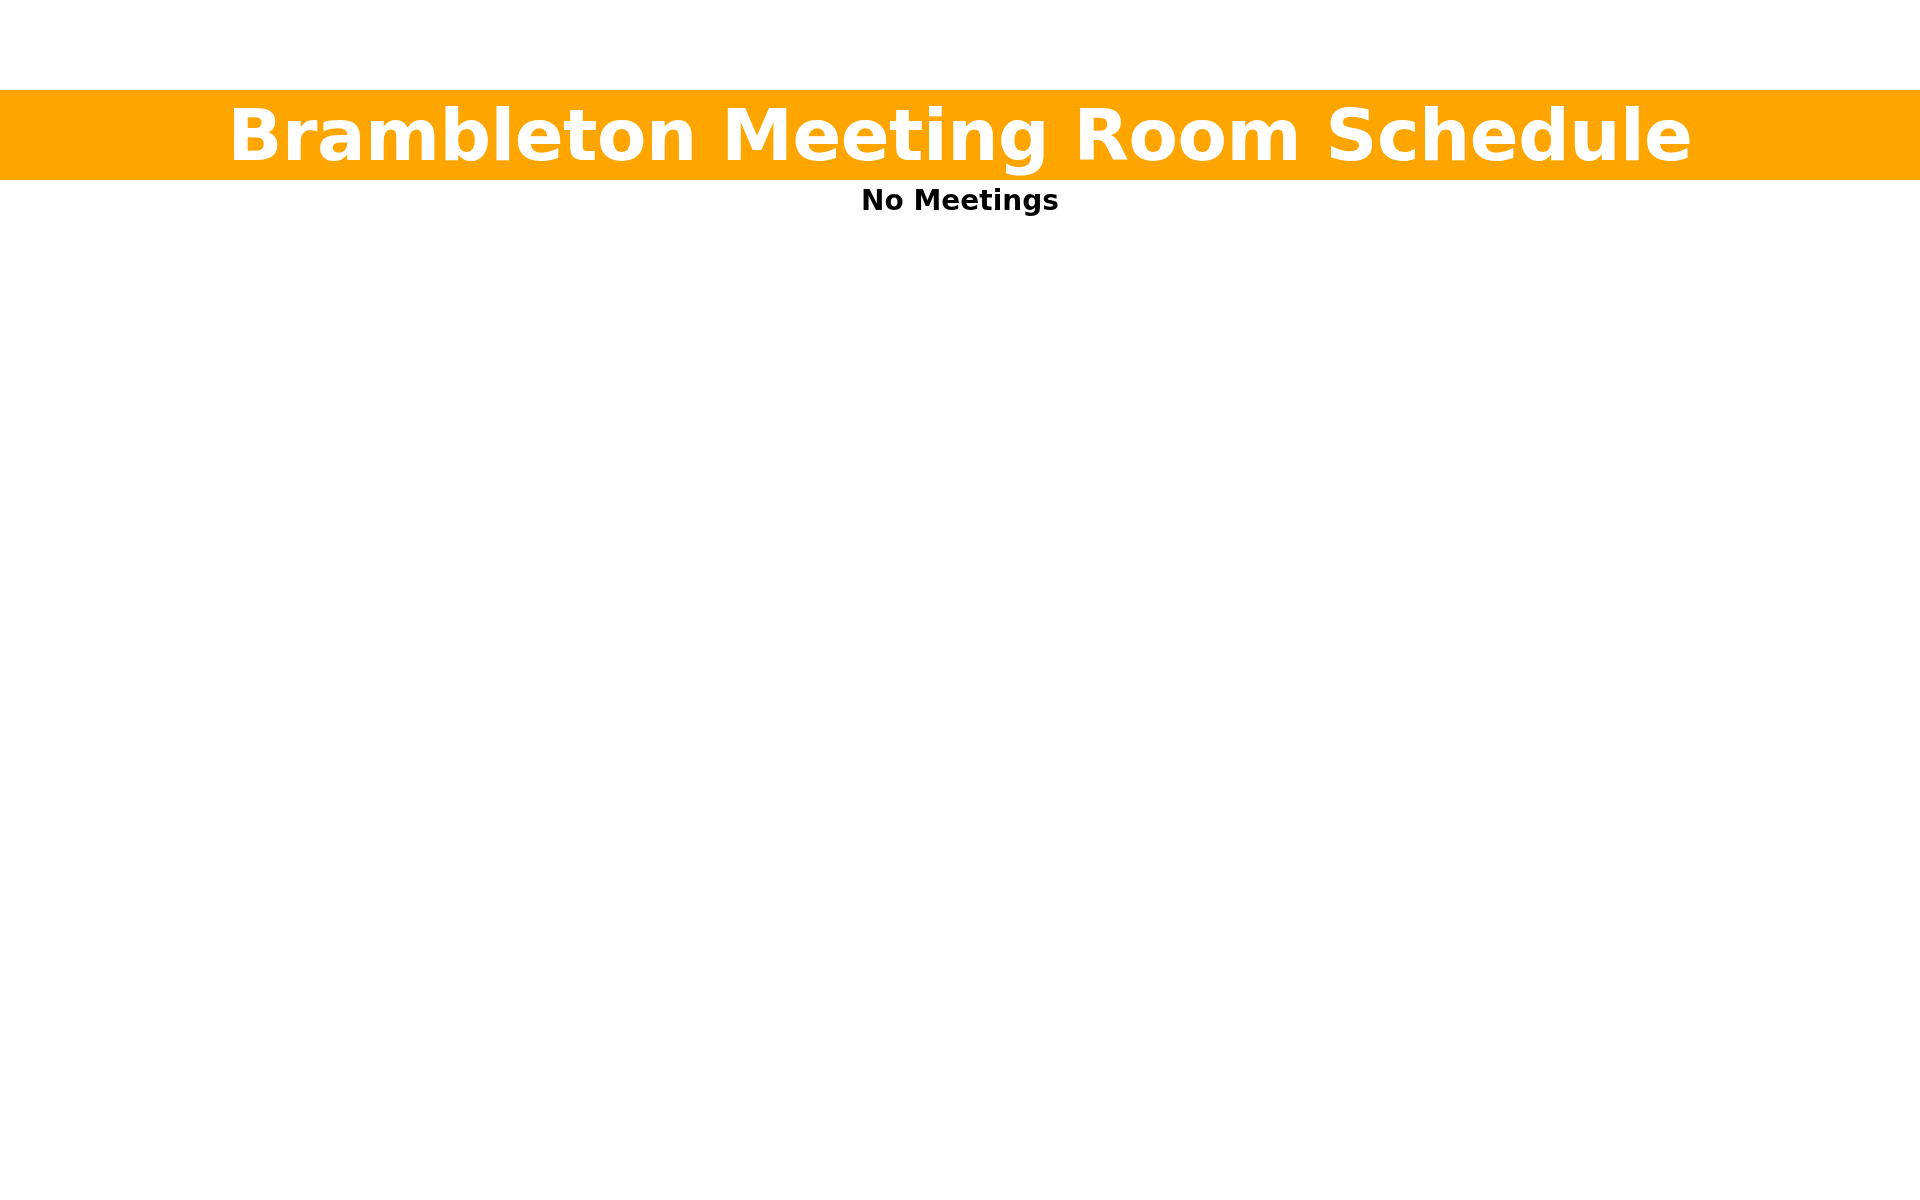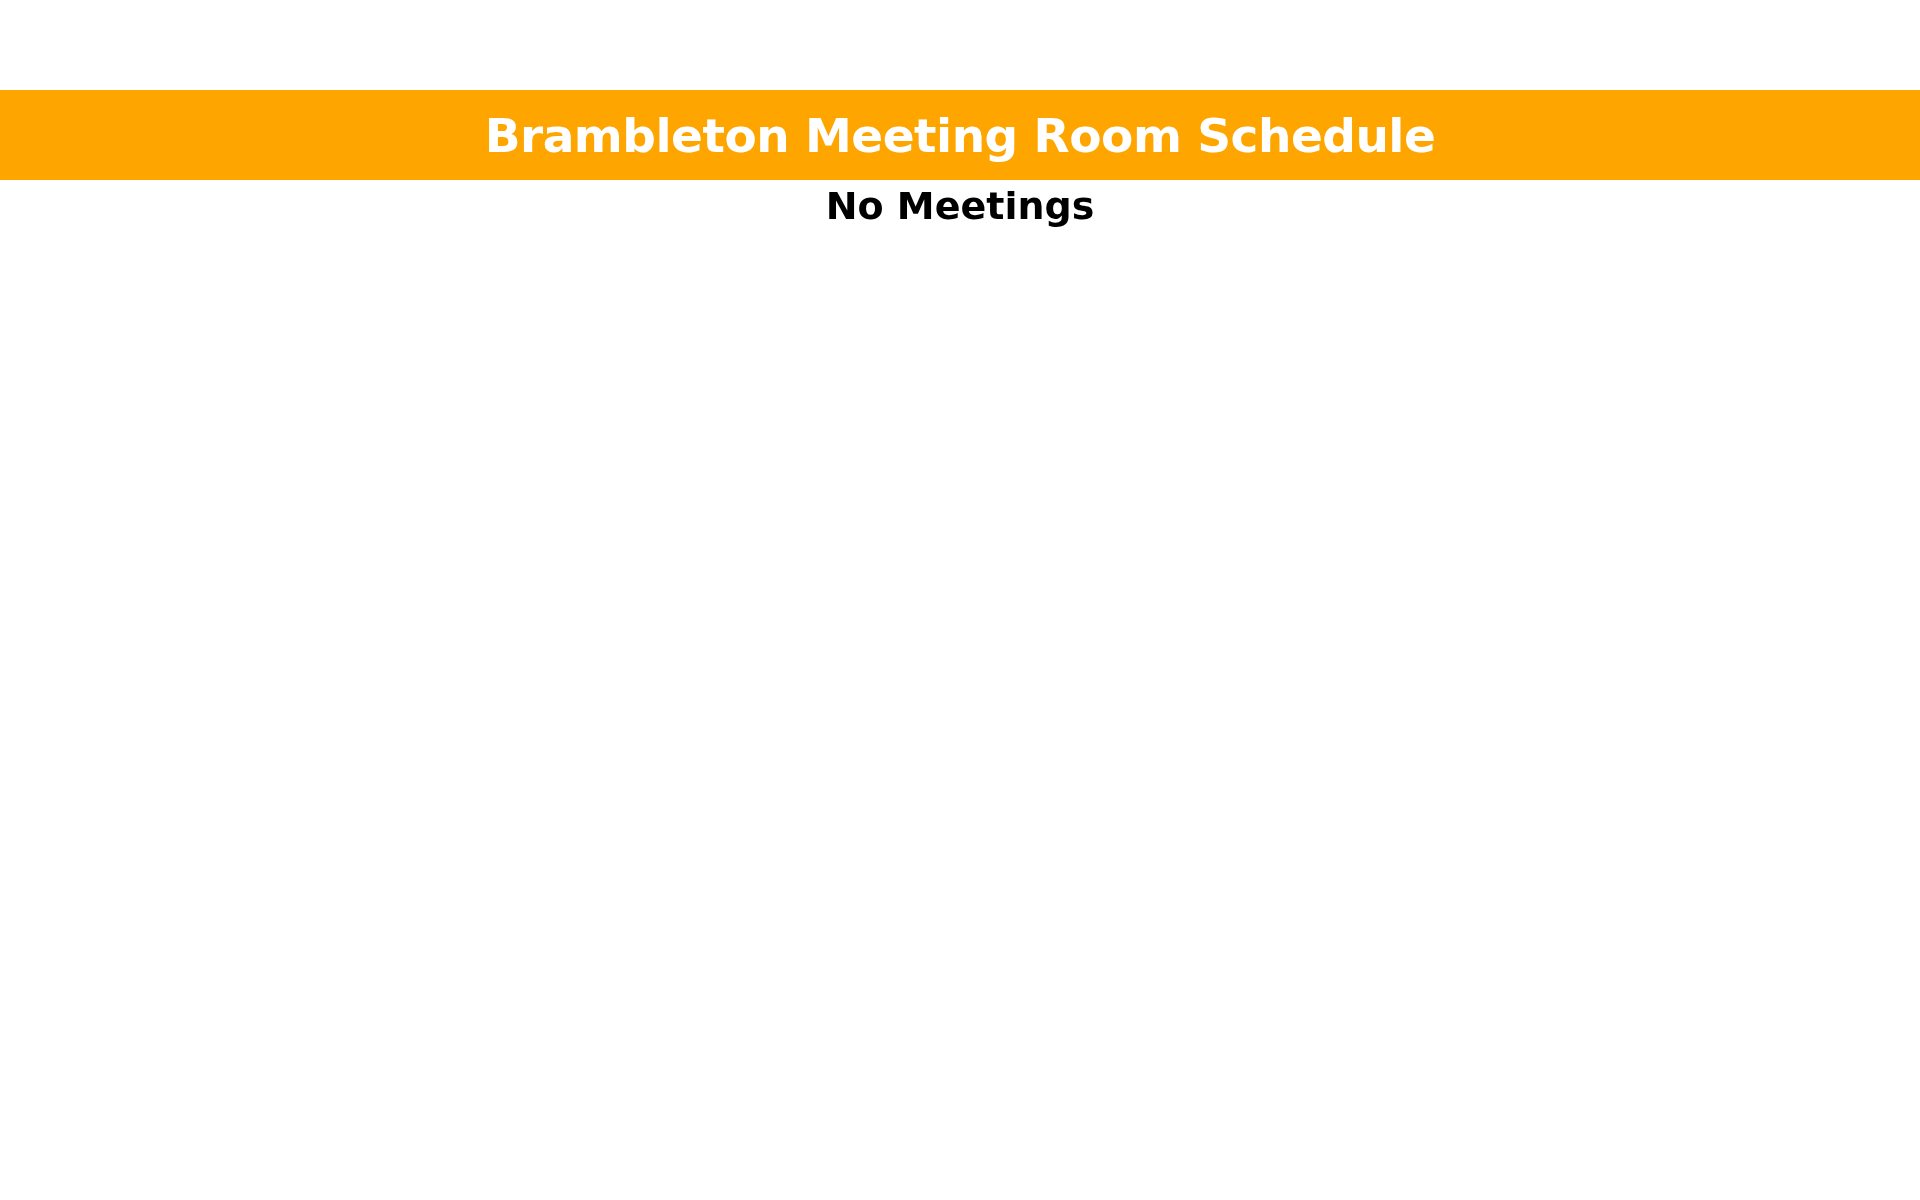--- a/index.html
+++ b/index.html
@@ -31,21 +31,21 @@
     background: #ffa500;
     display: flex;
     align-items: center;
     justify-content: center;
     box-sizing: border-box;
   }
 
   .title-text {
     color: #ffffff;
     font-family: "DejaVu Sans", "Liberation Sans", sans-serif;
-    font-size: 47px;
+    font-size: 72px;
     font-weight: 700;
     line-height: 1;
     letter-spacing: -0.5px;
     white-space: nowrap;
     text-align: right;
   }
 
   
   .status-row {
     position: absolute;
@@ -53,21 +53,21 @@
     top: 186px;
     width: 1920px;
     display: flex;
     align-items: center;
     justify-content: center;
   }
 
   .status-text {
     color: #000000;
     font-family: "DejaVu Sans", "Liberation Sans", sans-serif;
-    font-size: 38px;
+    font-size: 28px;
     font-weight: 700;
     line-height: 1.1;
     white-space: nowrap;
     text-align: center;
   }
 
   
   .meeting-list {
     position: absolute;
     left: 0;

